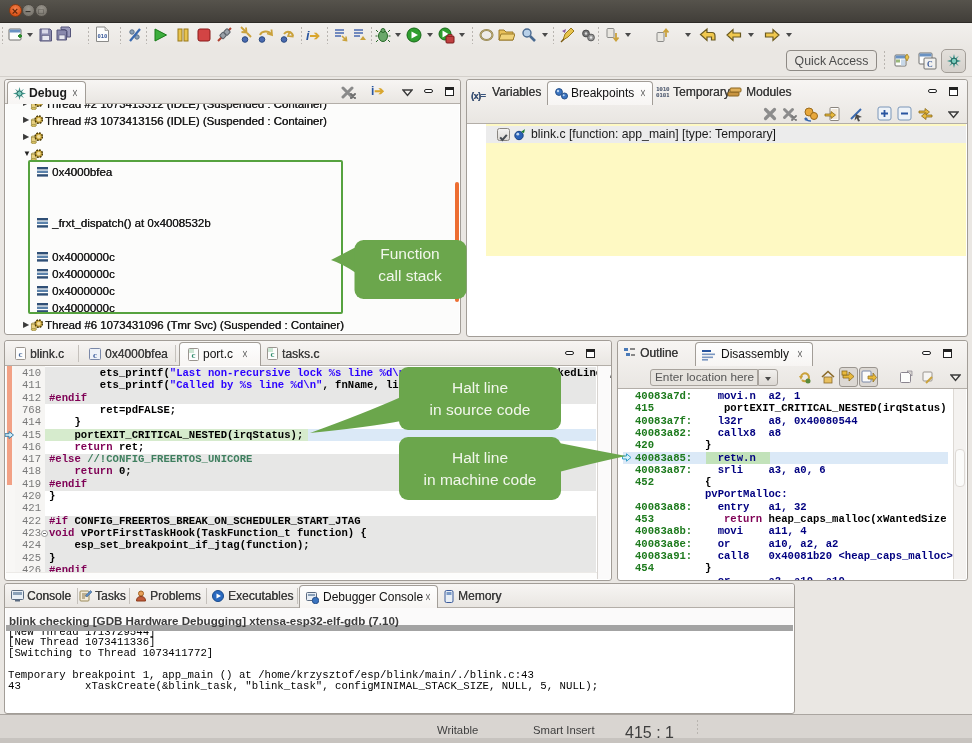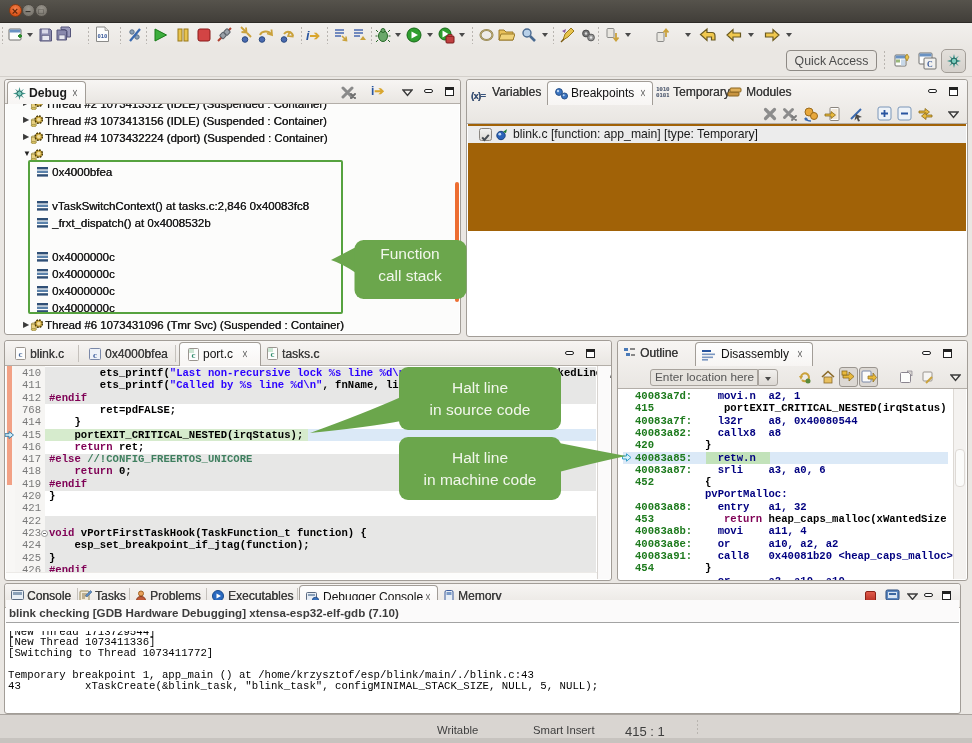--- a/index.html
+++ b/index.html
@@ -248,48 +248,39 @@
       </div>
     <div class="a trow" style="top:25.1px">
         <span class="arr">▶</span>
         <svg class="thico" viewBox="0 0 14 13">
           <ellipse cx="4" cy="5.5" rx="2.6" ry="1.3" fill="#f0e0a0" stroke="#9a8a40" stroke-width=".8"></ellipse>
           <rect x="1.4" y="5.5" width="5.2" height="6" fill="#e8d080" stroke="#9a8a40" stroke-width=".8"></rect>
           <ellipse cx="4" cy="11.5" rx="2.6" ry="1.3" fill="#d8c060" stroke="#9a8a40" stroke-width=".8"></ellipse>
           <circle cx="9.5" cy="5" r="4" fill="#caa63a" stroke="#4a3a08" stroke-width="1.6" stroke-dasharray="2 1.1"></circle>
           <circle cx="9.5" cy="5" r="2" fill="#f0dc9a"></circle>
         </svg>
-        <span class="ttx">Thread #4 1073432224 (dport) (Suspended : Container)</span>
       </div>
     <div class="a trow" style="top:42.2px">
         <span class="arr" style="color:#222">▼</span>
         <svg class="thico" viewBox="0 0 14 13">
           <ellipse cx="4" cy="5.5" rx="2.6" ry="1.3" fill="#f0e0a0" stroke="#9a8a40" stroke-width=".8"></ellipse>
           <rect x="1.4" y="5.5" width="5.2" height="6" fill="#e8d080" stroke="#9a8a40" stroke-width=".8"></rect>
           <ellipse cx="4" cy="11.5" rx="2.6" ry="1.3" fill="#d8c060" stroke="#9a8a40" stroke-width=".8"></ellipse>
           <circle cx="9.5" cy="5" r="4" fill="#caa63a" stroke="#4a3a08" stroke-width="1.6" stroke-dasharray="2 1.1"></circle>
           <circle cx="9.5" cy="5" r="2" fill="#f0dc9a"></circle>
         </svg>
       </div>
     <div class="a trow" style="top:59.2px">
         <svg class="frico" viewBox="0 0 11 10">
           <rect y="0" width="11" height="2.4" fill="#2f4f76"></rect>
           <rect y="3.6" width="11" height="2.4" fill="#5b82ab"></rect>
           <rect y="7.2" width="11" height="2.4" fill="#2f4f76"></rect>
         </svg>
         <span class="ftx">0x4000bfea</span>
       </div>
-    <div class="a trow" style="top:93.3px">
-        <svg class="frico" viewBox="0 0 11 10">
-          <rect y="0" width="11" height="2.4" fill="#2f4f76"></rect>
-          <rect y="3.6" width="11" height="2.4" fill="#5b82ab"></rect>
-          <rect y="7.2" width="11" height="2.4" fill="#2f4f76"></rect>
-        </svg>
-        <span class="ftx">vTaskSwitchContext() at tasks.c:2,846 0x40083fc8</span>
-      </div>
     <div class="a trow" style="top:110.4px">
         <svg class="frico" viewBox="0 0 11 10">
           <rect y="0" width="11" height="2.4" fill="#2f4f76"></rect>
           <rect y="3.6" width="11" height="2.4" fill="#5b82ab"></rect>
           <rect y="7.2" width="11" height="2.4" fill="#2f4f76"></rect>
         </svg>
         <span class="ftx">_frxt_dispatch() at 0x4008532b</span>
       </div>
     <div class="a trow" style="top:144.5px">
         <svg class="frico" viewBox="0 0 11 10">
@@ -405,21 +396,21 @@
       </svg>
     <svg class="a" style="left:450px;top:2px" width="17" height="16" viewBox="0 0 17 16">
         <path d="M2 5 L8 5 L8 2.5 L12.5 6 L8 9.5 L8 7 L2 7 Z" fill="#e8b93c" stroke="#8a6a1a" stroke-width=".8"></path>
         <path d="M15 9 L9 9 L9 6.5 L4.5 10 L9 13.5 L9 11 L15 11 Z" fill="#e8b93c" stroke="#8a6a1a" stroke-width=".8"></path>
       </svg>
     <svg class="a" style="left:481px;top:7px" width="11" height="8" viewBox="0 0 11 8">
         <path d="M1 1 L10 1 L5.5 6.5 Z" fill="#f4f2ef" stroke="#3c3c3c" stroke-width="1.4"></path>
       </svg>
   </div>
 
-  <div class="a" style="left:1px;top:44px;right:1px;height:107px;background:#a16207">
+  <div class="a" style="left:19px;top:44px;right:1px;height:132px;background:#fef9c3">
     <div class="a" style="left:0;top:2px;width:100%;height:17px;background:#ececec"></div>
     <div class="a" style="left:11px;top:3.5px;width:13px;height:13px;border:1px solid #8a8681;border-radius:2.5px;background:linear-gradient(#f2f2f1,#dddad6)"><svg width="11" height="11" viewBox="0 0 11 11">
           <path d="M2.2 5.4 L4.4 8 L8.8 2.8" stroke="#474d54" stroke-width="2" fill="none"></path>
         </svg></div>
     <svg class="a" style="left:28px;top:4px" width="12" height="13" viewBox="0 0 12 13">
         <circle cx="5" cy="7.5" r="4.2" fill="#2a62b8" stroke="#1c4480"></circle>
         <circle cx="3.8" cy="6.2" r="1.4" fill="#c2d8f0"></circle>
         <path d="M7 4 L11 1 L10 5" fill="#187a2e"></path>
       </svg>
     <div class="a" style="left:45px;top:3px;font-size:12.2px;color:#1a1a1a;white-space:nowrap">blink.c [function: app_main] [type: Temporary]</div>
@@ -494,20 +485,21 @@
     <div class="ln" style="top:87.1px">417</div>
       <div class="cl" style="top:87.1px"><span class="k">#else</span> <span class="c">//!CONFIG_FREERTOS_UNICORE</span></div>
     <div class="ln" style="top:99.4px">418</div>
       <div class="cl" style="top:99.4px">    <span class="k">return</span> 0;</div>
     <div class="ln" style="top:111.7px">419</div>
       <div class="cl" style="top:111.7px"><span class="k">#endif</span></div>
     <div class="ln" style="top:124px">420</div>
       <div class="cl" style="top:124px">}</div>
     <div class="ln" style="top:136.3px">421</div>
     <div class="ln" style="top:148.6px">422</div>
+      <div class="cl" style="top:148.6px"><span class="k">#if</span> CONFIG_FREERTOS_BREAK_ON_SCHEDULER_START_JTAG</div>
     <div class="ln" style="top:160.9px">423</div>
       <div class="cl" style="top:160.9px"><span class="k">void</span> vPortFirstTaskHook(TaskFunction_t function) {</div>
     <div class="a" style="left:34.5px;top:163.5px;width:7px;height:7px;border:1px solid #999;border-radius:50%;background:#fff">
         <div style="position:absolute;left:1px;top:2.2px;width:3.5px;height:1.2px;background:#666"></div>
       </div>
     <div class="ln" style="top:173.2px">424</div>
       <div class="cl" style="top:173.2px">    esp_set_breakpoint_if_jtag(function);</div>
     <div class="ln" style="top:185.5px">425</div>
       <div class="cl" style="top:185.5px">}</div>
     <div class="ln" style="top:197.8px">426</div>
@@ -597,21 +589,21 @@
     <div class="dl" style="top:136.3px"><span class="g">40083a8b:</span>    <span class="b">movi    a11, 4</span></div>
     <div class="dl" style="top:148.6px"><span class="g">40083a8e:</span>    <span class="b">or      a10, a2, a2</span></div>
     <div class="dl" style="top:160.9px"><span class="g">40083a91:</span>    <span class="b">call8   0x40081b20 &lt;heap_caps_malloc&gt;</span></div>
     <div class="dl" style="top:173.2px"><span class="g">454</span>        }</div>
     <div class="dl" style="top:185.5px">             <span class="b">or      a2, a10, a10</span></div>
     <div class="a" style="right:0;top:0;width:13px;height:100%;background:#f4f2f0;border-left:1px solid #ddd9d4"></div>
     <div class="a" style="right:1.5px;top:60px;width:10px;height:38px;background:#fbfbfa;border:1px solid #dedad6;border-radius:4px"></div>
   </div>
 </div>
 
-<div class="panel" id="pcons" style="left:4px;top:583px;width:957px;height:131px">
+<div class="panel" id="pcons" style="left:4px;top:583px;width:791px;height:131px">
   <div class="thead"></div>
   <div class="a" id="ctabs" style="left:0;top:0;width:100%;height:24px">
     <svg class="a" style="left:6px;top:6px" width="13" height="12" viewBox="0 0 13 12">
         <rect x="0.5" y="0.5" width="12" height="9" rx="1" fill="#e8eef5" stroke="#5a6a80"></rect>
         <rect x="2" y="2" width="9" height="3" fill="#8aa0b8"></rect>
         <rect x="4" y="10" width="5" height="1.5" fill="#5a6a80"></rect>
       </svg>
     <div class="a tab" style="left:22px">Console</div>
     <div class="a" style="left:72px;top:4px;width:1px;height:16px;background:#c5c1bc"></div>
     <svg class="a" style="left:74px;top:6px" width="13" height="12" viewBox="0 0 13 12">
@@ -653,37 +645,37 @@
         <rect x="3" y="3" width="9" height="6" fill="#d8e4f2"></rect>
         <rect x="4" y="4" width="7" height="2" fill="#3a66a0"></rect>
         <rect x="5" y="11" width="5" height="2" fill="#4a6a90"></rect>
       </svg>
     <svg class="a" style="left:902px;top:9px" width="11" height="8" viewBox="0 0 11 8">
         <path d="M1 1 L10 1 L5.5 6.5 Z" fill="#f4f2ef" stroke="#3c3c3c" stroke-width="1.4"></path>
       </svg>
     <div class="mm" style="left:919px;top:9px"></div>
     <div class="mx" style="left:937px;top:7px"></div>
   </div>
-  <div class="a" style="left:1px;top:16px;right:1px;height:23px;background:#fbfafa;border-bottom:1px solid #a3a3a3">
+  <div class="a" style="left:1px;top:24px;right:1px;height:23px;background:#fbfafa;border-bottom:6px solid #a3a3a3">
     <div class="a" style="left:3px;top:6px;font-size:11.6px;font-weight:700;color:#3c3c3c">blink checking [GDB Hardware Debugging] xtensa-esp32-elf-gdb (7.10)</div>
   </div>
   <div class="a" id="cbody" style="left:1px;top:47px;right:1px;bottom:1px;background:#fff;overflow:hidden">
     <div class="cc" style="top:-4.5px">[New Thread 1713729544]</div>
     <div class="cc" style="top:6.4px">[New Thread 1073411336]</div>
     <div class="cc" style="top:17.3px">[Switching to Thread 1073411772]</div>
     <div class="cc" style="top:39.1px">Temporary breakpoint 1, app_main () at /home/krzysztof/esp/blink/main/./blink.c:43</div>
     <div class="cc" style="top:50px">43          xTaskCreate(&amp;blink_task, "blink_task", configMINIMAL_STACK_SIZE, NULL, 5, NULL);</div>
   </div>
 </div>
 
 <div class="a" style="left:0;top:714px;width:972px;height:29px;background:#d9d5d1;border-top:1px solid #aaa5a0">
   <div class="a" style="left:0;bottom:0;width:972px;height:5px;background:#c7c3bf"></div>
   <div class="a" style="left:437px;top:9px;font-size:11.3px;color:#3e3e3e">Writable</div>
   <div class="a" style="left:533px;top:9px;font-size:11.3px;color:#3e3e3e">Smart Insert</div>
-  <div class="a" style="left:625px;top:9px;font-size:13px;color:#3e3e3e">415 : 1</div>
+  <div class="a" style="left:625px;top:9px;font-size:16px;color:#3e3e3e">415 : 1</div>
   <div class="sep" style="left:697px;top:5px;height:16px"></div>
 </div>
 
 <div class="a" style="left:27.5px;top:159.5px;width:315px;height:154px;border:2.5px solid #56a23f;border-radius:2px;z-index:55"></div>
 
 <svg class="a" style="left:325px;top:234px;z-index:60" width="146" height="72" viewBox="0 0 146 72">
   <path d="M31 13 Q14 22 6 26 Q18 30 31 39 Z" fill="#6ba64c"></path>
   <rect x="29.5" y="6" width="112" height="59" rx="9" fill="#6ba64c"></rect>
   <text x="85" y="25" text-anchor="middle" font-size="15.5" fill="#f2f7ec" font-family="Liberation Sans,sans-serif">Function</text>
   <text x="85" y="47" text-anchor="middle" font-size="15.5" fill="#f2f7ec" font-family="Liberation Sans,sans-serif">call stack</text>

